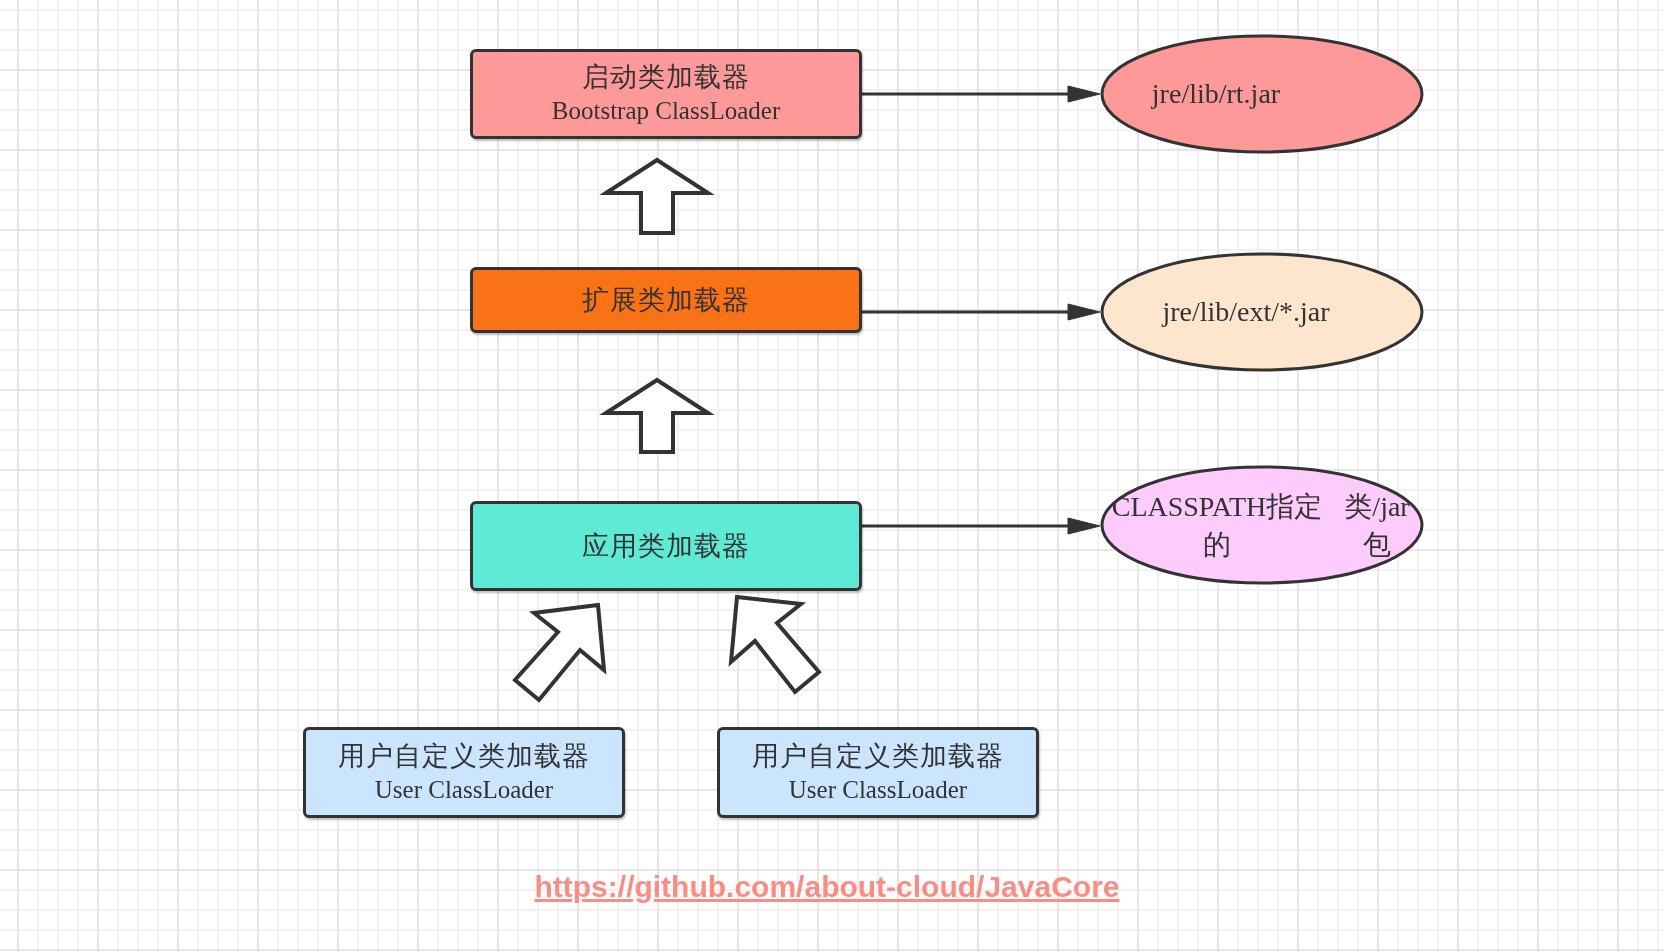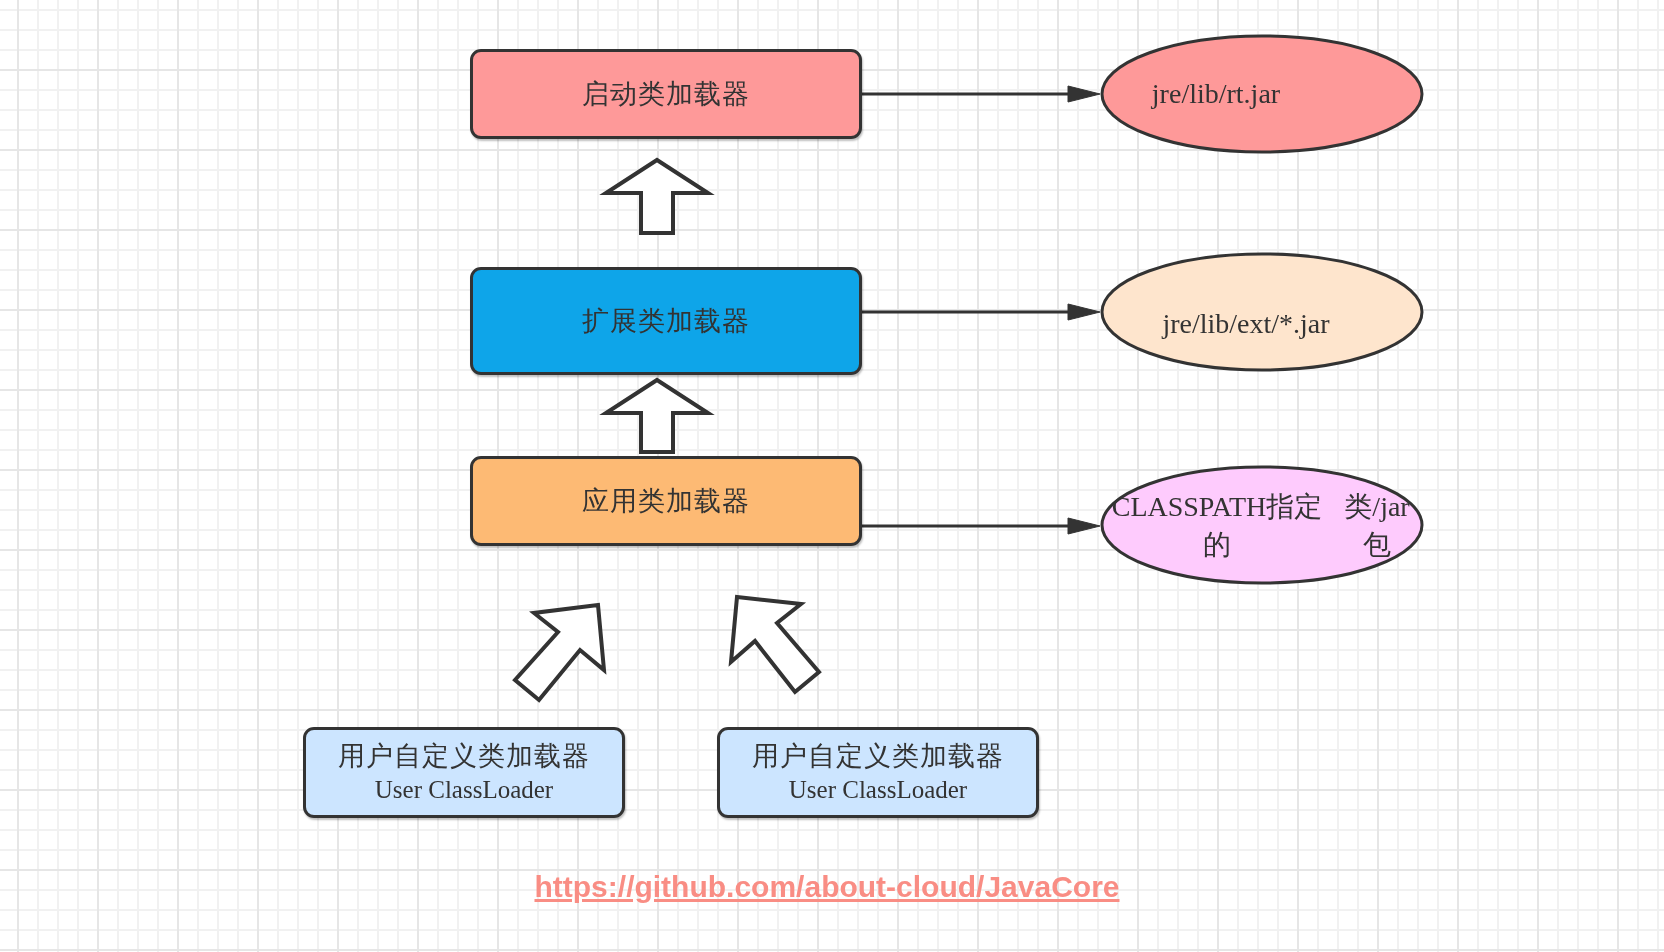--- a/index.html
+++ b/index.html
@@ -11,21 +11,21 @@
       linear-gradient(to bottom, #e6e6e6 2px, transparent 2px),
       linear-gradient(to right, #f1f1f1 2px, transparent 2px),
       linear-gradient(to bottom, #f1f1f1 2px, transparent 2px);
     background-size: 80px 80px, 80px 80px, 20px 20px, 20px 20px;
     background-position: 17px 69px, 17px 69px, 17px 9px, 17px 9px;
     font-family: "DejaVu Serif", "Liberation Serif", serif;
   }
   #diagram { position: absolute; left: 0; top: 0; }
   .box {
     position: absolute; box-sizing: border-box;
-    border: 3px solid #333333; border-radius: 11px;
+    border: 3px solid #333333; border-radius: 6px;
     display: flex; flex-direction: column; align-items: center; justify-content: center;
     color: #333333; box-shadow: 1px 2px 2px rgba(0,0,0,0.25);
   }
   .box .cn { font-size: 27px; line-height: 34px; letter-spacing: 1px; font-family: "DejaVu Serif", serif; }
   .box .en { font-size: 25px; line-height: 34px; font-family: "Liberation Serif", "DejaVu Serif", serif; }
   .ell-label {
     position: absolute; text-align: center; color: #333333;
     font-family: "Liberation Serif", "DejaVu Serif", serif;
     font-size: 28px; line-height: 38px;
     display: flex; align-items: center; justify-content: center;
@@ -64,44 +64,45 @@
 
   <g stroke="#333333" stroke-width="3">
     <ellipse cx="1262" cy="94" rx="160" ry="58" fill="#fe9999"></ellipse>
     <ellipse cx="1262" cy="312" rx="160" ry="58" fill="#fee5cd"></ellipse>
     <ellipse cx="1262" cy="525" rx="160" ry="58" fill="#fecbfd"></ellipse>
   </g>
 </svg>
 
 <div class="box" style="left:470px; top:49px; width:392px; height:90px; background:#fe9999;">
   <span class="cn">启动类加载器</span>
+  <span class="en">Bootstrap ClassLoader</span>
 </div>
 
-<div class="box" style="left:470px; top:267px; width:392px; height:108px; background:#0ea5e9;">
+<div class="box" style="left:470px; top:267px; width:392px; height:66px; background:#f97316;">
   <span class="cn">扩展类加载器</span>
 </div>
 
-<div class="box" style="left:470px; top:456px; width:392px; height:90px; background:#fdba74;">
+<div class="box" style="left:470px; top:501px; width:392px; height:90px; background:#5eead4;">
   <span class="cn">应用类加载器</span>
 </div>
 
 <div class="box" style="left:303px; top:727px; width:322px; height:91px; background:#cce5ff;">
   <span class="cn">用户自定义类加载器</span>
   <span class="en">User ClassLoader</span>
 </div>
 
 <div class="box" style="left:717px; top:727px; width:322px; height:91px; background:#cce5ff;">
   <span class="cn">用户自定义类加载器</span>
   <span class="en">User ClassLoader</span>
 </div>
 
 <div class="ell-label" style="left:1056px; top:74px; width:320px; height:40px;">
   <span>jre/lib/rt.jar</span>
 </div>
-<div class="ell-label" style="left:1102px; top:304px; width:288px; height:40px;">
+<div class="ell-label" style="left:1102px; top:292px; width:288px; height:40px;">
   <span>jre/lib/ext/*.jar</span>
 </div>
 <div class="ell-label" style="left:1102px; top:487px; width:320px; height:78px; flex-direction:row;">
   <span>CLASSPATH指定的</span>
   <span>类/jar包</span>
 </div>
 
 <div id="url" style="color:#f98d84;text-decoration:underline;">https://github.com/about-cloud/JavaCore</div>
 
 </body></html>

